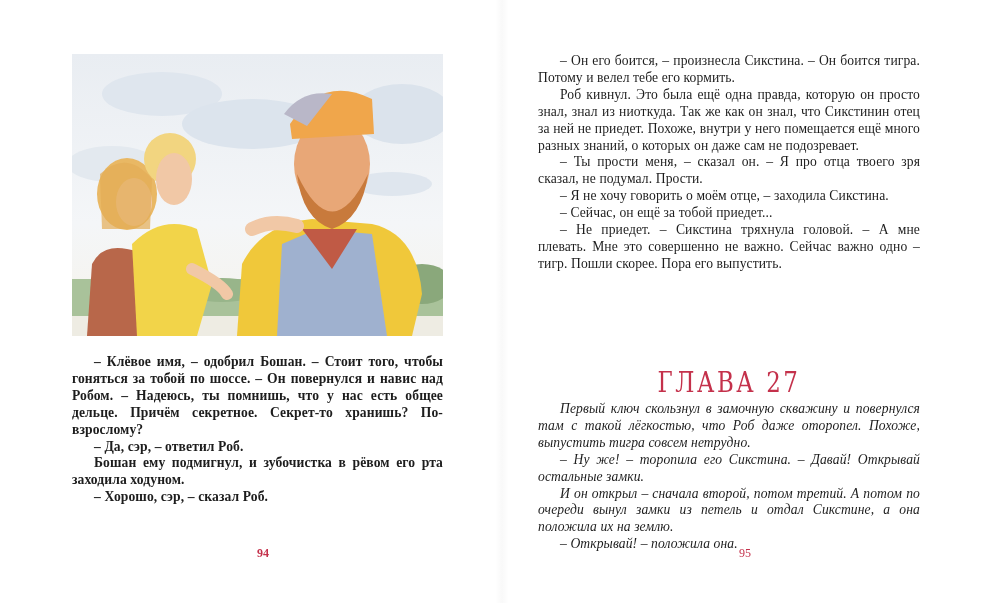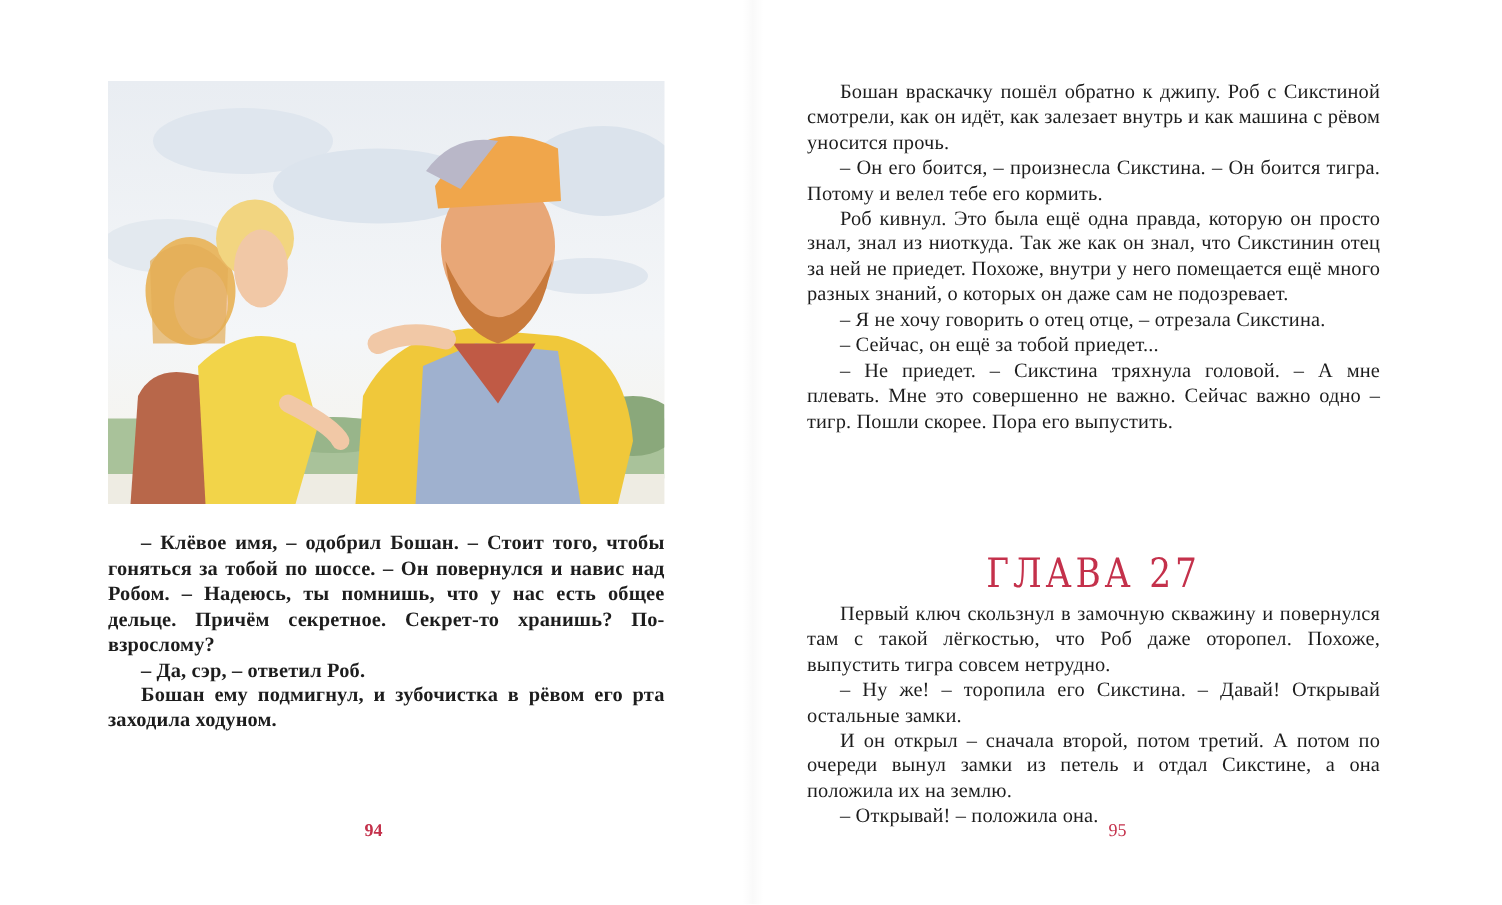--- a/index.html
+++ b/index.html
@@ -29,37 +29,37 @@
 
   .text-block {
     position: absolute;
     font-size: 13.6px;
     line-height: 16.9px;
     text-align: justify;
     letter-spacing: 0.1px;
   }
   .left .text-block { left: 72px; top: 354px; width: 371px; }
   .right .text-block.top { left: 37px; top: 53px; width: 382px; }
-  .right .text-block.bottom { left: 37px; top: 401px; width: 382px; }
+  .right .text-block.bottom { left: 37px; top: 401px; width: 382px; font-style: italic; }
   .text-block p { margin: 0; text-indent: 22px; }
 
   .chapter-title {
     position: absolute; left: 37px; top: 345px; width: 382px;
     text-align: center;
     font-family: "DejaVu Serif", "Liberation Serif", serif;
     font-size: 27px; letter-spacing: 3px;
     color: #c4314b;
     font-weight: normal;
     transform: scaleX(0.85);
   }
   .page-number {
     position: absolute; top: 546px;
     font-size: 12px; color: #c4314b;
   }
-  .left .page-number { left: 243px; text-align: right; }
+  .left .page-number { left: 257px; text-align: right; }
   .right .page-number { left: 238px; text-align: right; }
 </style>
 </head>
 <body>
 
 <div class="spread">
   <div class="gutter"></div>
 
   <div class="page left">
     <div class="illustration" title="Watercolor illustration: a bearded red-haired man in an orange cap, yellow shirt, blue vest and red neckerchief pointing his finger at a blond boy in a yellow shirt and a girl in a brown polka-dot dress, with cloudy sky and trees behind">
@@ -95,31 +95,32 @@
         <path d="M218 70 Q250 20 300 45 L302 80 L220 85 Z" fill="#f0a64b"></path>
         <path d="M212 60 Q230 35 260 40 L235 72 Z" fill="#b9b7c8"></path>
         <path d="M180 175 Q200 165 225 172" stroke="#f1c8a6" stroke-width="14" fill="none" stroke-linecap="round"></path>
       </svg>
     </div>
 
     <div class="text-block">
       <p>– Клёвое имя, – одобрил Бошан. – Стоит того, чтобы гоняться за тобой по шоссе. – Он повернулся и навис над Робом. – Надеюсь, ты помнишь, что у нас есть общее дельце. Причём секретное. Секрет-то хранишь? По-взрослому?</p>
       <p>– Да, сэр, – ответил Роб.</p>
       <p>Бошан ему подмигнул, и зубочистка в рёвом его рта заходила ходуном.</p>
+      <p>– Хорошо, сэр, – сказал Роб.</p>
     </div>
 
     <div class="page-number">94</div>
   </div>
 
   <div class="page right">
     <div class="text-block top">
-      <p>Бошан враскачку пошёл обратно к джипу. Роб с Сикстиной смотрели, как он идёт, как залезает внутрь и как машина с рёвом уносится прочь.</p>
       <p>– Он его боится, – произнесла Сикстина. – Он боится тигра. Потому и велел тебе его кормить.</p>
       <p>Роб кивнул. Это была ещё одна правда, которую он просто знал, знал из ниоткуда. Так же как он знал, что Сикстинин отец за ней не приедет. Похоже, внутри у него помещается ещё много разных знаний, о которых он даже сам не подозревает.</p>
-      <p>– Я не хочу говорить о отец отце, – отрезала Сикстина.</p>
+      <p>– Ты прости меня, – сказал он. – Я про отца твоего зря сказал, не подумал. Прости.</p>
+      <p>– Я не хочу говорить о моём отце, – заходила Сикстина.</p>
       <p>– Сейчас, он ещё за тобой приедет...</p>
       <p>– Не приедет. – Сикстина тряхнула головой. – А мне плевать. Мне это совершенно не важно. Сейчас важно одно – тигр. Пошли скорее. Пора его выпустить.</p>
     </div>
 
     <h2 class="chapter-title">ГЛАВА 27</h2>
 
     <div class="text-block bottom">
       <p>Первый ключ скользнул в замочную скважину и повернулся там с такой лёгкостью, что Роб даже оторопел. Похоже, выпустить тигра совсем нетрудно.</p>
       <p>– Ну же! – торопила его Сикстина. – Давай! Открывай остальные замки.</p>
       <p>И он открыл – сначала второй, потом третий. А потом по очереди вынул замки из петель и отдал Сикстине, а она положила их на землю.</p>

